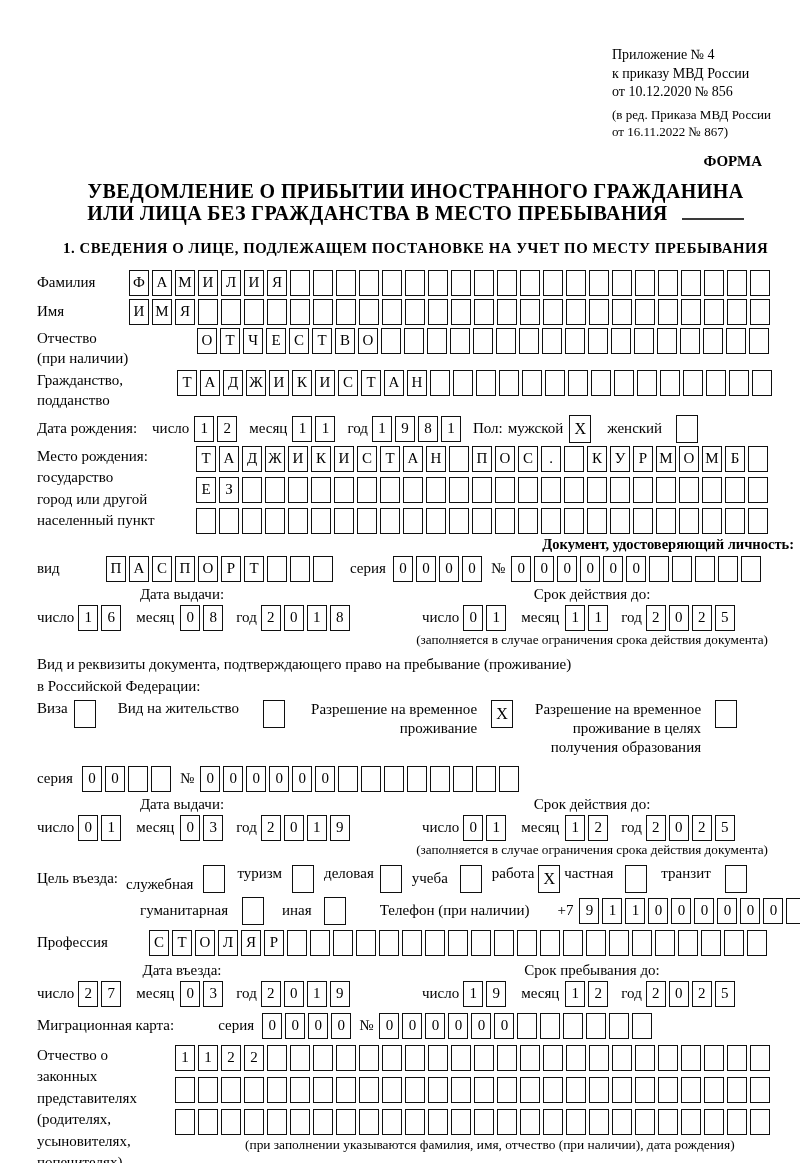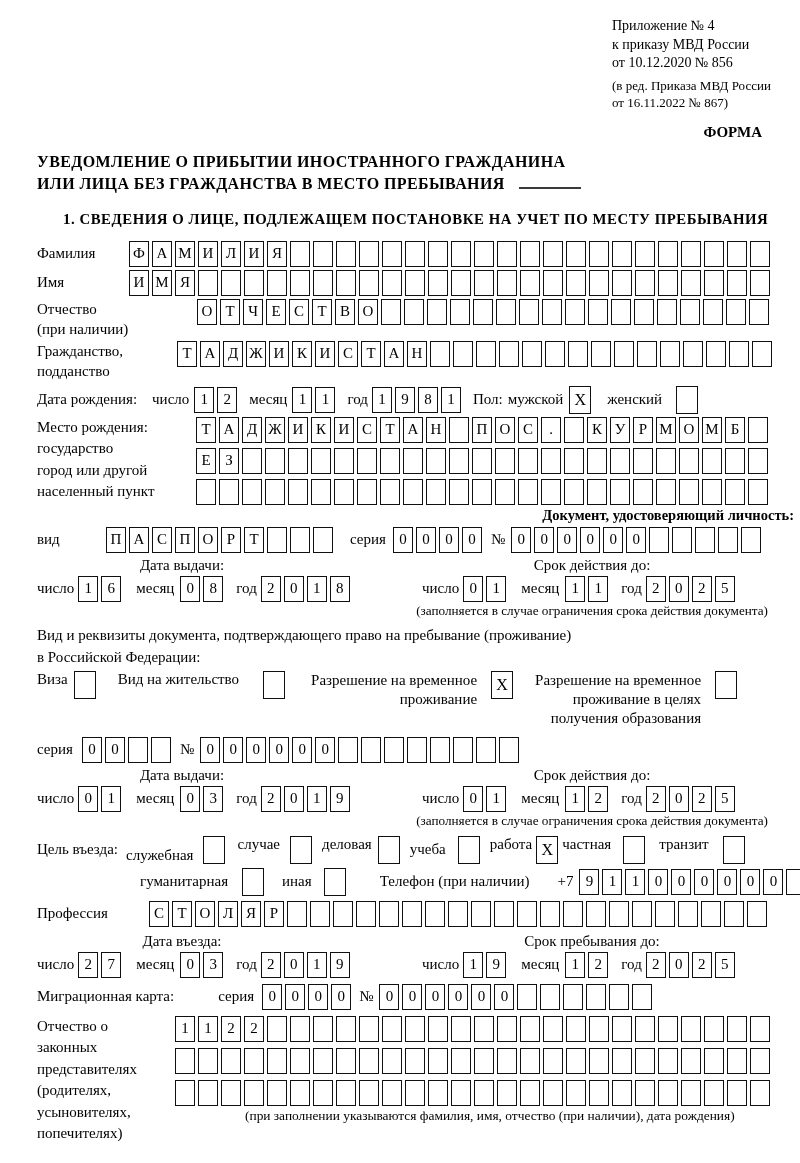--- a/index.html
+++ b/index.html
@@ -1,26 +1,26 @@
 <!DOCTYPE html>
 <html><head>
 <meta charset="utf-8">
 <style>
   html,body{margin:0;padding:0;background:#ffffff;}
   body{width:800px;height:1163px;overflow:hidden;color:#000;
        font-family:"Liberation Serif","DejaVu Serif",serif;}
-  .page{box-sizing:border-box;width:800px;height:1163px;padding:17px 6px 0 37px;position:relative;}
+  .page{box-sizing:border-box;width:800px;height:1163px;padding:46px 6px 0 37px;position:relative;}
 
   
   .appendix{margin-left:575px;font-size:14px;line-height:18.5px;white-space:nowrap;}
   .appendix .edition{font-size:13px;line-height:17.5px;margin-top:4px;}
   .forma{margin-top:12px;text-align:right;padding-right:32px;font-weight:bold;font-size:15px;}
 
   
-  .title{margin-top:10px;font-weight:bold;font-size:16px;line-height:22px;letter-spacing:.4px;}
+  .title{margin-top:10px;text-align:center;font-weight:bold;font-size:20px;line-height:22px;letter-spacing:.4px;}
   .title-underline{display:inline-block;width:62px;border-bottom:2.2px solid #3a3a3a;margin-left:14px;vertical-align:baseline;}
   .section-heading{margin-top:16px;padding-left:26px;font-weight:bold;font-size:14.8px;letter-spacing:.55px;white-space:nowrap;}
 
   
   .frow{display:flex;align-items:center;font-size:15px;}
   .frow.top{align-items:flex-start;}
   .flabel{flex:0 0 auto;font-size:15px;}
   .stack{line-height:20px;}
   .cells{display:flex;flex:0 0 auto;}
   .cell{box-sizing:border-box;display:inline-block;flex:0 0 auto;width:20px;height:26px;
@@ -530,21 +530,21 @@
 
   <div class="frow" style="margin-top:7px;">
     <span class="w">Цель въезда:</span>
     <span class="opt" style="margin-left:8px;align-items:flex-end;">
       <span class="w">служебная</span>
       <span class="cbwrap" style="margin-left:10px;">
           <span class="cell"></span>
         </span>
     </span>
     <span class="opt" style="margin-left:12px;">
-      <span class="w">случае</span>
+      <span class="w">туризм</span>
       <span class="cbwrap" style="margin-left:10px;">
           <span class="cell"></span>
         </span>
     </span>
     <span class="opt" style="margin-left:10px;">
       <span class="w">деловая</span>
       <span class="cbwrap" style="margin-left:6px;">
           <span class="cell"></span>
         </span>
     </span>

